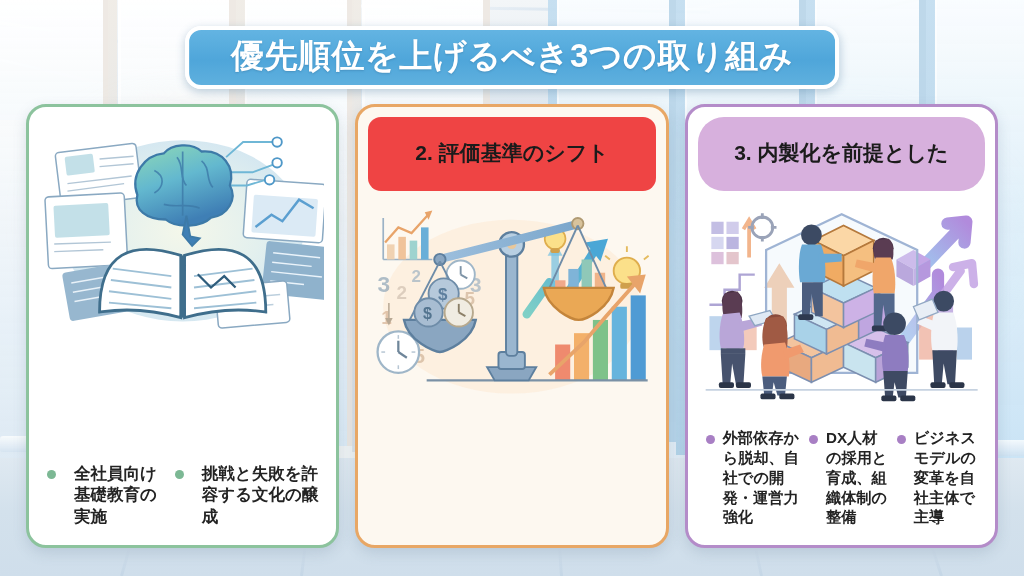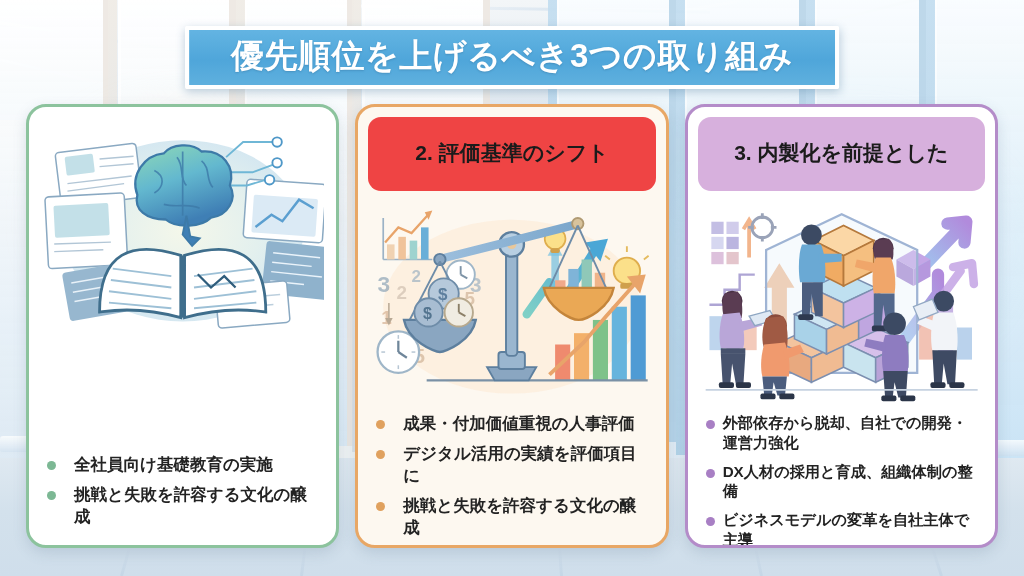--- a/index.html
+++ b/index.html
@@ -70,21 +70,21 @@
     position: absolute; border-radius: 50%;
     filter: blur(26px); opacity: .5;
   }
 
   
   .title-banner {
     position: absolute; left: 50%; top: 26px; transform: translateX(-50%);
     padding: 8px 42px 11px;
     background: linear-gradient(180deg, #63b4e2 0%, #4fa6da 55%, #5fb0de 100%);
     border: 4px solid #ffffff;
-    border-radius: 2px;
+    border-radius: 16px;
     box-shadow: 0 3px 10px rgba(60,110,150,.33);
     z-index: 5;
   }
   .title-text {
     color: #ffffff;
     font-size: 33px; font-weight: bold;
     letter-spacing: .5px; line-height: 1.1;
     white-space: nowrap;
     text-shadow: 0 1px 2px rgba(40,90,130,.3);
   }
@@ -114,36 +114,36 @@
     border-radius: 13px;
     padding: 9px 8px 10px;
     text-align: center;
     font-size: 21px; font-weight: bold;
     color: #1b1b1b; line-height: 1.25;
     min-height: 74px;
     display: flex; align-items: center; justify-content: center;
   }
   .c1 .card-header { background: #bfdcc0; }
   .c2 .card-header { background: #ef4444; }
-  .c3 .card-header { background: #d7b0dd; }
+  .c3 .card-header { background: #d7b0dd; border-radius: 26px; }
 
   
   .illus {
     position: relative;
     flex: 0 0 214px;
     margin: 4px 2px 0;
     overflow: hidden;
   }
   .illus svg { display: block; width: 100%; height: 100%; }
 
   
   .bullets {
     margin-top: auto;
     padding: 4px 6px 10px 8px;
-    display: flex; flex-direction: column; gap: 9px;
+    display: flex; flex-direction: row; gap: 9px;
   }
   .bullet {
     display: flex; align-items: flex-start; gap: 18px;
     font-size: 16.5px; font-weight: bold;
     color: #232323; line-height: 1.3;
   }
   .c3 .bullet { font-size: 15.2px; gap: 8px; }
   .dot {
     flex: 0 0 auto;
     width: 9px; height: 9px; border-radius: 50%;
@@ -438,34 +438,20 @@
 
             <g>
               <line x1="220" y1="26" x2="190" y2="92" stroke="#6e8ca8" stroke-width="2"></line>
               <line x1="220" y1="26" x2="250" y2="92" stroke="#6e8ca8" stroke-width="2"></line>
               <path d="M184 92 L258 92 C254 114 228 126 221 126 C214 126 188 114 184 92 Z" fill="#eaa855" stroke="#c4853b" stroke-width="2.5"></path>
             </g>
           </g>
         </svg>
       </div>
 
-      <div class="bullets">
-        <div class="bullet">
-          <span class="dot"></span>
-          <span>成果・付加価値重視の人事評価</span>
-        </div>
-        <div class="bullet">
-          <span class="dot"></span>
-          <span>デジタル活用の実績を評価項目に</span>
-        </div>
-        <div class="bullet">
-          <span class="dot"></span>
-          <span>挑戦と失敗を許容する文化の醸成</span>
-        </div>
-      </div>
     </div>
 
     <div class="card c3">
       <div class="card-header">
         <span>
           <span>3. 内製化を前提とした</span><br>
         </span>
       </div>
 
       <div class="illus">

